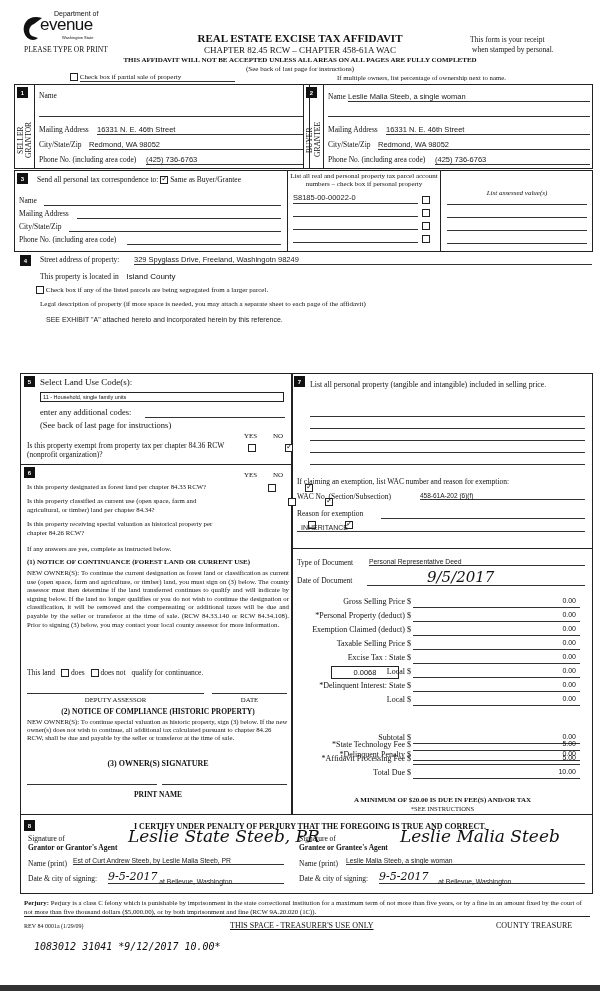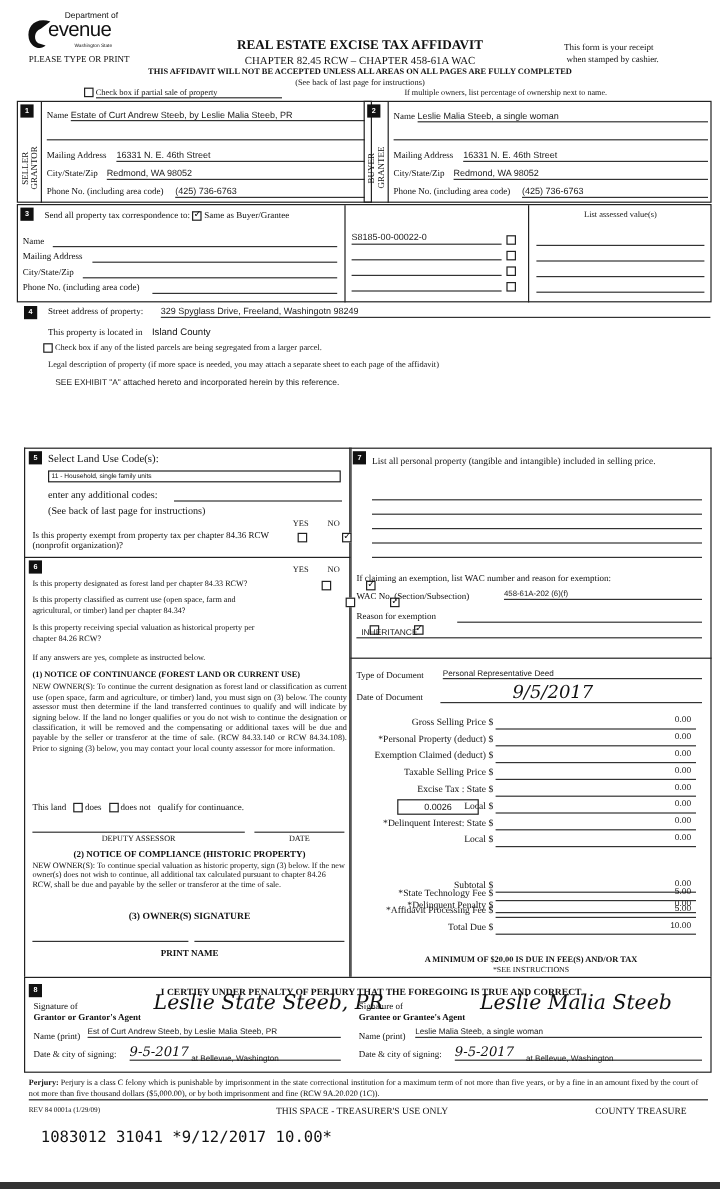--- a/index.html
+++ b/index.html
@@ -35,38 +35,37 @@
   </svg>
   <div class="abs sans" style="left:34px;top:0;font-size:7px;line-height:7px;">Department of</div>
   <div class="abs sans" style="left:20px;top:6px;font-size:17px;line-height:17px;letter-spacing:-0.5px;">evenue</div>
   <div class="abs sans" style="left:42px;top:25px;font-size:4px;">Washington State</div>
 </div>
 <div class="abs" style="left:24px;top:45px;font-size:7.5px;">PLEASE TYPE OR PRINT</div>
 <div class="abs b center" style="left:150px;top:32px;width:300px;font-size:11px;">REAL ESTATE EXCISE TAX AFFIDAVIT</div>
 <div class="abs center" style="left:150px;top:45px;width:300px;font-size:9px;">CHAPTER 82.45 RCW – CHAPTER 458-61A WAC</div>
 <div class="abs" style="left:470px;top:35px;font-size:7.5px;line-height:10px;">
   <div>This form is your receipt</div>
-  <div style="margin-left:2px">when stamped by cashier.</div>
+  <div style="margin-left:2px">when stamped by personal.</div>
 </div>
 <div class="abs b center" style="left:40px;top:56px;width:520px;font-size:7px;">THIS AFFIDAVIT WILL NOT BE ACCEPTED UNLESS ALL AREAS ON ALL PAGES ARE FULLY COMPLETED</div>
 <div class="abs center" style="left:150px;top:65px;width:300px;font-size:7px;">(See back of last page for instructions)</div>
 <div class="abs" style="left:70px;top:73px;font-size:7px;">
   <span class="cb"></span>
   <span class="line" style="display:inline-block;width:155px;">Check box if partial sale of property</span>
 </div>
 <div class="abs" style="left:337px;top:74px;font-size:6.8px;">If multiple owners, list percentage of ownership next to name.</div>
 
 
 <div class="abs box" style="left:14px;top:84px;width:296px;height:85px;border-width:1px;">
   <div class="abs badge" style="left:2px;top:2px;">1</div>
   <div class="abs vlabel" style="left:2px;top:30px;height:50px;"><span>SELLER</span><br><span>GRANTOR</span></div>
   <div class="abs" style="left:19px;top:0;width:1px;height:84px;background:#222;"></div>
   <div class="abs" style="left:24px;top:6px;width:265px;height:11px;font-size:7.5px;">
     <span>Name</span>
-    <span class="abs line fill" style="left:20px;width:245px;top:0;">Estate of Curt Andrew Steeb, by Leslie Malia Steeb, PR</span>
   </div>
   <div class="abs line" style="left:24px;top:31px;width:265px;"></div>
   <div class="abs" style="left:24px;top:40px;width:265px;height:11px;font-size:7.5px;">
     <span>Mailing Address</span>
     <span class="abs line fill" style="left:58px;width:207px;top:0;">16331 N. E. 46th Street</span>
   </div>
   <div class="abs" style="left:24px;top:55px;width:265px;height:11px;font-size:7.5px;">
     <span>City/State/Zip</span>
     <span class="abs line fill" style="left:50px;width:215px;top:0;">Redmond, WA 98052</span>
   </div>
@@ -96,32 +95,33 @@
   <div class="abs" style="left:24px;top:70px;width:262px;height:11px;font-size:7.5px;">
     <span>Phone No. (including area code)</span>
     <span class="abs line fill" style="left:107px;width:155px;top:0;">(425) 736-6763</span>
   </div>
 </div>
 
 
 <div class="abs box" style="left:14px;top:170px;width:579px;height:82px;">
   <div class="abs badge" style="left:2px;top:2px;">3</div>
   <div class="abs" style="left:22px;top:4px;font-size:7.5px;">
-    <span>Send all property tax correspondence to:</span>
+    <span>Send all personal tax correspondence to:</span>
     <span class="cb checked"></span>
     <span>Same as Buyer/Grantee</span>
   </div>
   <div class="abs" style="left:4px;top:25px;width:262px;font-size:7.5px;"><span>Name</span><span class="abs line" style="left:25px;width:237px;top:9px;"></span></div>
   <div class="abs" style="left:4px;top:38px;width:262px;font-size:7.5px;"><span>Mailing Address</span><span class="abs line" style="left:58px;width:204px;top:9px;"></span></div>
   <div class="abs" style="left:4px;top:51px;width:262px;font-size:7.5px;"><span>City/State/Zip</span><span class="abs line" style="left:50px;width:212px;top:9px;"></span></div>
   <div class="abs" style="left:4px;top:64px;width:262px;font-size:7.5px;"><span>Phone No. (including area code)</span><span class="abs line" style="left:108px;width:154px;top:9px;"></span></div>
 
   <div class="abs" style="left:272px;top:0;width:1px;height:81px;background:#222;"></div>
+  <div class="abs center" style="left:274px;top:1px;width:150px;font-size:7px;line-height:8px;">List all real and personal property tax parcel account numbers – check box if personal property</div>
   <div class="abs" style="left:425px;top:0;width:1px;height:81px;background:#222;"></div>
-  <div class="abs center" style="left:426px;top:4px;width:152px;font-size:7px;">List assessed value(s)</div>
+  <div class="abs center" style="left:426px;top:18px;width:152px;font-size:7px;font-style:italic;">List assessed value(s)</div>
 
   <div class="abs" style="left:278px;top:22px;width:140px;">
     <span class="abs line fill" style="left:0;width:125px;top:0;height:11px;">S8185-00-00022-0</span>
     <span class="cb abs" style="left:129px;top:2px;"></span>
   </div>
   <div class="abs" style="left:278px;top:35px;width:140px;">
     <span class="abs line" style="left:0;width:125px;top:0;height:11px;"></span>
     <span class="cb abs" style="left:129px;top:2px;"></span>
   </div>
   <div class="abs" style="left:278px;top:48px;width:140px;">
@@ -260,21 +260,21 @@
     <span class="fee-dollar">$</span>
     <span class="fee-line"></span>
     <span class="fee-val">0.00</span>
   </div>
 <div class="fee-row" style="top:653px;">
     <span class="fee-label">Excise Tax : State</span>
     <span class="fee-dollar">$</span>
     <span class="fee-line"></span>
     <span class="fee-val">0.00</span>
   </div>
-<div class="abs box sans center" style="left:331px;top:666px;width:68px;height:13px;font-size:7.5px;line-height:11px;">0.0026</div>
+<div class="abs box sans center" style="left:331px;top:666px;width:68px;height:13px;font-size:7.5px;line-height:11px;">0.0068</div>
 <div class="fee-row" style="top:667px;">
     <span class="fee-label">Local</span>
     <span class="fee-dollar">$</span>
     <span class="fee-line"></span>
     <span class="fee-val">0.00</span>
   </div>
 <div class="fee-row" style="top:681px;">
     <span class="fee-label">*Delinquent Interest: State</span>
     <span class="fee-dollar">$</span>
     <span class="fee-line"></span>
@@ -358,18 +358,18 @@
     <span class="fill" style="font-size:6.8px;margin-left:8px;">at Bellevue, Washington</span>
   </span>
 </div>
 
 
 <div class="abs" style="left:24px;top:898px;width:566px;font-size:6.8px;line-height:9px;border-bottom:1px solid #222;">
   <span class="b">Perjury:</span>
   <span>Perjury is a class C felony which is punishable by imprisonment in the state correctional institution for a maximum term of not more than five years, or by a fine in an amount fixed by the court of not more than five thousand dollars ($5,000.00), or by both imprisonment and fine (RCW 9A.20.020 (1C)).</span>
 </div>
 <div class="abs" style="left:24px;top:923px;font-size:6px;">REV 84 0001a (1/29/09)</div>
-<div class="abs" style="left:230px;top:921px;font-size:8px;">THIS SPACE - TREASURER'S USE ONLY</div>
+<div class="abs" style="left:230px;top:921px;font-size:8px;text-decoration:underline;">THIS SPACE - TREASURER'S USE ONLY</div>
 <div class="abs" style="left:496px;top:921px;font-size:8px;white-space:nowrap;">COUNTY TREASURE</div>
-<div class="abs" style="left:34px;top:941px;font-family:'DejaVu Sans Mono',monospace;font-size:13px;">1083012 31041 *9/12/2017 10.00*</div>
+<div class="abs" style="left:34px;top:941px;font-family:'DejaVu Sans Mono',monospace;font-size:10px;font-style:italic;">1083012 31041 *9/12/2017 10.00*</div>
 <div class="abs" style="left:0;top:985px;width:600px;height:6px;background:#333;"></div>
 
 
 
 </body></html>

